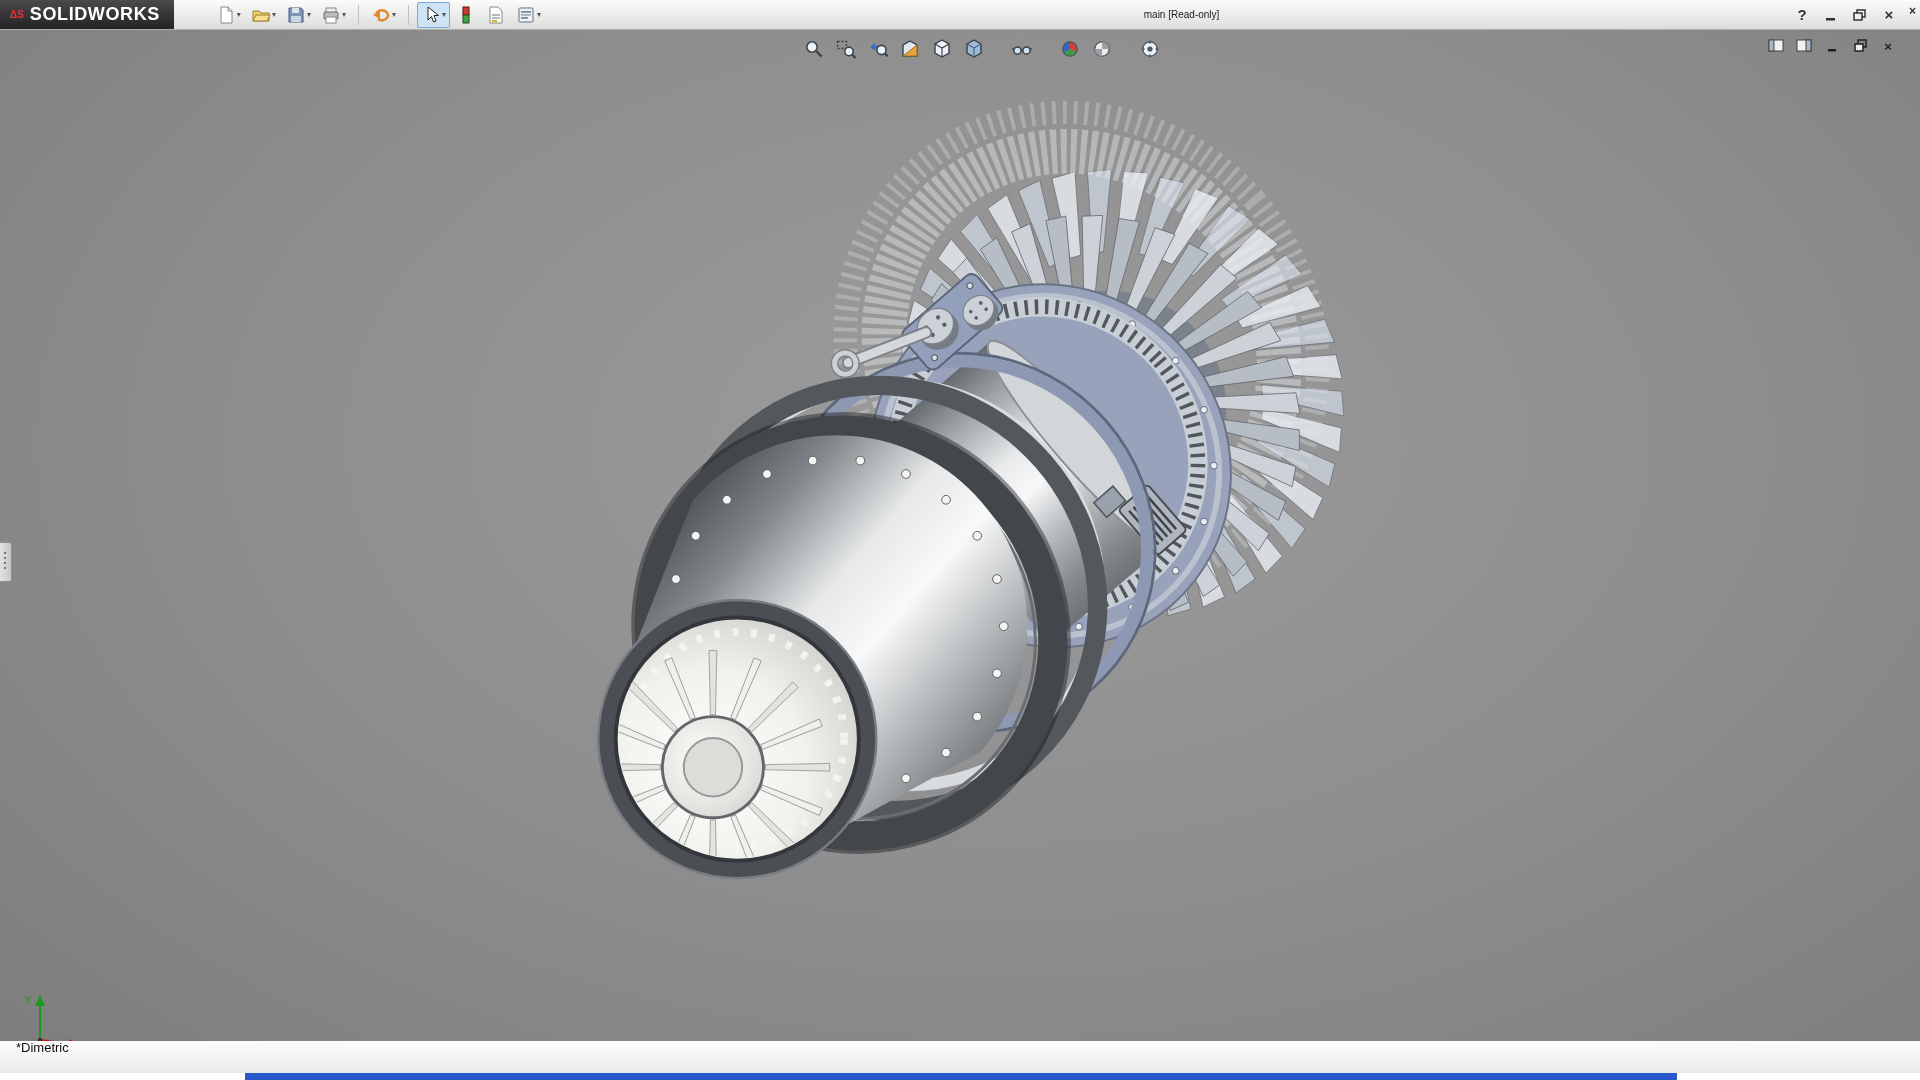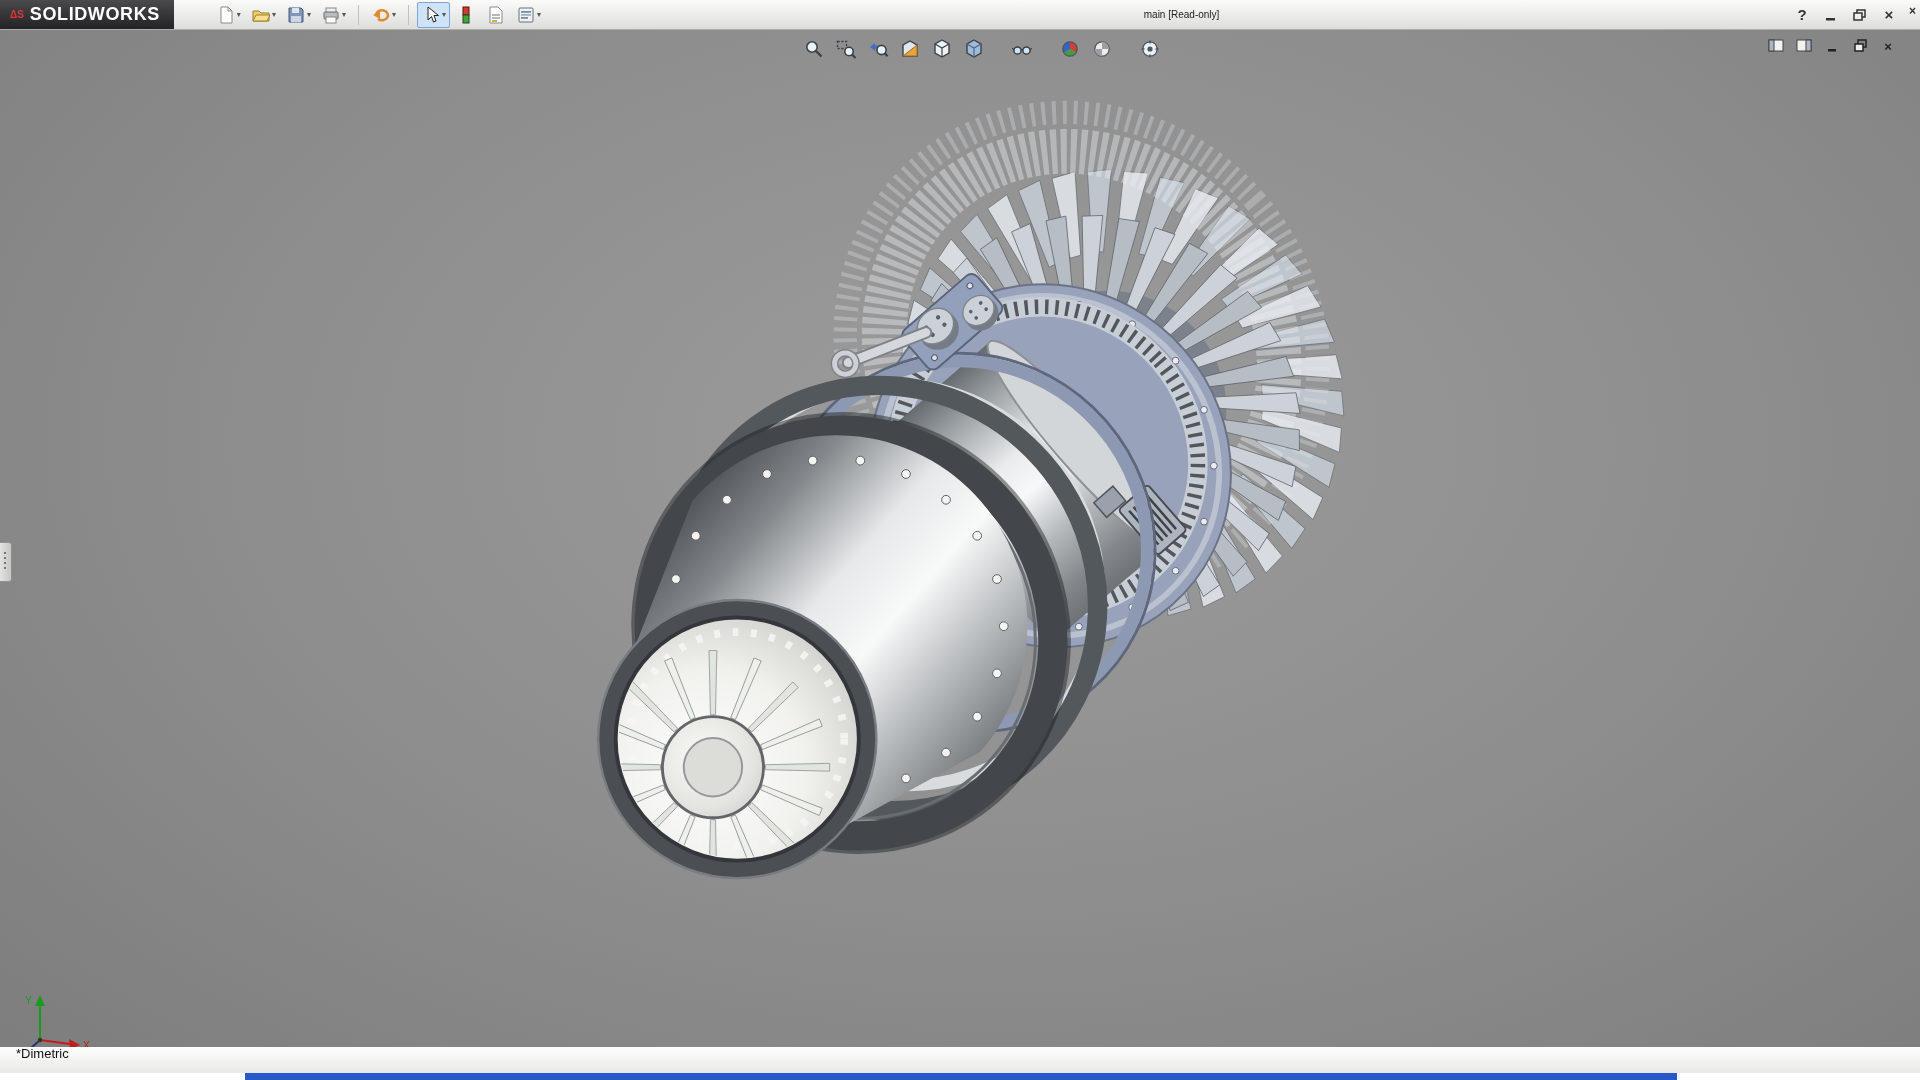--- a/index.html
+++ b/index.html
@@ -41,21 +41,21 @@
 
   .side-tab{position:absolute;left:0;top:513px;width:11px;height:38px;
     background:linear-gradient(90deg,#e2e2e0,#c6c6c4);border:1px solid #909090;border-left:none;
     border-radius:0 3px 3px 0;z-index:5;}
   .side-tab i{position:absolute;left:4px;top:9px;width:2px;height:2px;background:#777;
     box-shadow:0 5px 0 #777,0 10px 0 #777,0 15px 0 #777;}
 
   .triad{position:absolute;left:18px;top:961px;z-index:4;}
 
   
-  .statusbar{position:absolute;left:0;right:0;bottom:7px;height:26px;
+  .statusbar{position:absolute;left:0;right:0;bottom:7px;height:32px;
     background:linear-gradient(#fdfdfd,#e9e9e7);font-size:13px;color:#111;
     padding-left:16px;line-height:14px;z-index:20;}
   .bottomstrip{position:absolute;left:0;right:0;bottom:0;height:7px;background:#fff;z-index:20;}
   .bluebar{position:absolute;left:245px;right:243px;top:0;bottom:0;background:#2858cc;}
 </style>
 </head>
 <body>
 
 <div class="app">
 

